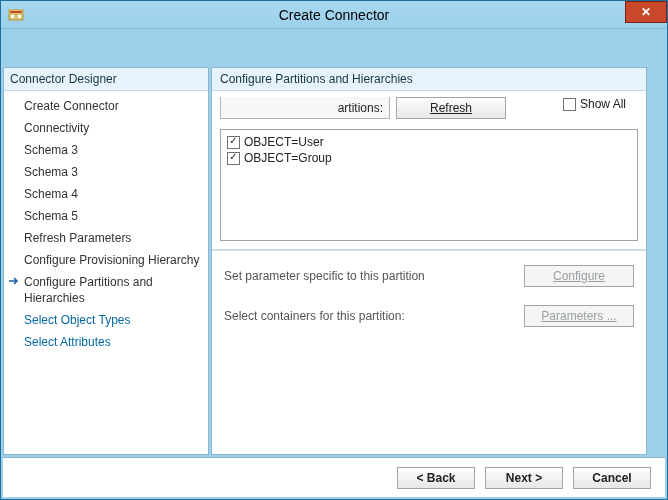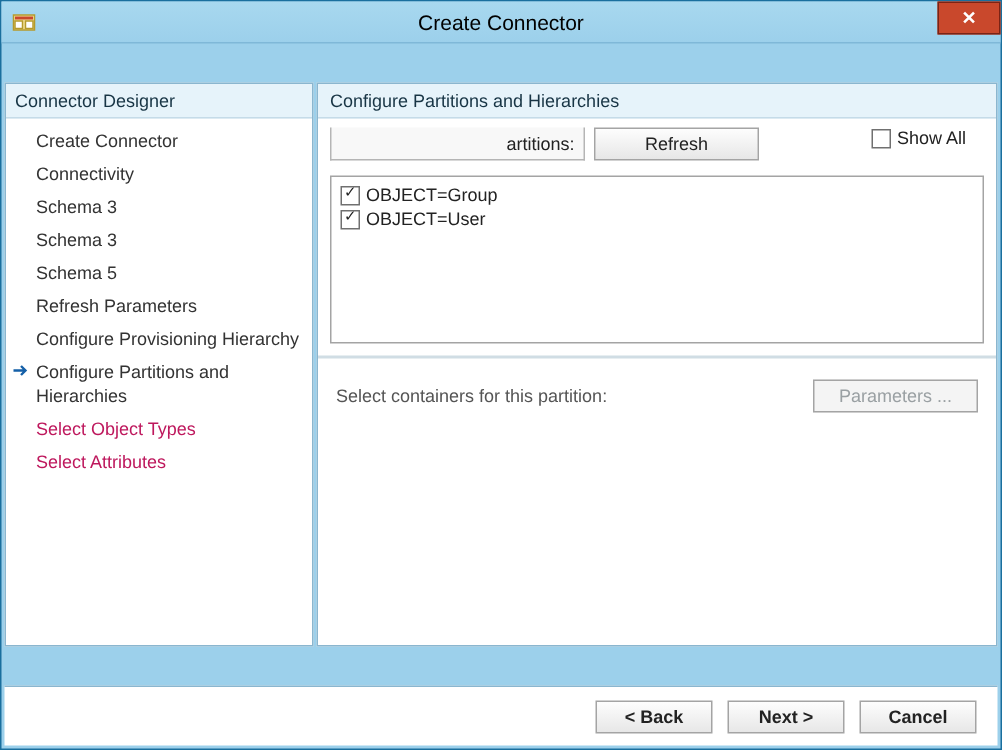--- a/index.html
+++ b/index.html
@@ -1,38 +1,38 @@
 <!DOCTYPE html>
 <html><head>
 <meta charset="utf-8">
 <style>
   * { box-sizing: border-box; }
   html, body { margin:0; padding:0; font-family: "Segoe UI", Tahoma, sans-serif; font-size:12px; color:#222; }
-  .window { width:668px; height:500px; background:#9cd0eb; border:1px solid #1a6f9e; display:flex; flex-direction:column; position:relative;gap:24px; }
+  .window { width:668px; height:500px; background:#9cd0eb; border:1px solid #1a6f9e; display:flex; flex-direction:column; position:relative; }
   .titlebar { height:28px; background:linear-gradient(#a8d8ef,#9cd0eb); display:flex; align-items:center; position:relative; border-bottom:1px solid #7fb8d8; }
   .title-icon { width:18px; height:18px; margin-left:6px; display:flex; align-items:center; justify-content:center;}
   .title-icon svg { width:16px; height:16px; }
   .title-text { position:absolute; left:0; right:0; text-align:center; font-size:14px; color:#000; pointer-events:none;}
   .close-btn { position:absolute; right:0; top:0; width:42px; height:22px; background:#c9482c; border:1px solid #7a2315; color:#fff; display:flex; align-items:center; justify-content:center; font-weight:bold; font-size:12px; cursor:pointer;}
-  .body { flex:1; display:flex; padding:2px 2px 2px 2px; gap:2px; min-height:0;}
+  .body { flex:1; display:flex; padding:2px 20px 2px 2px; gap:2px; min-height:0;margin-top:36px;}
   .sidebar { width:206px; background:#fff; border:1px solid #8ab6cf; display:flex; flex-direction:column;}
   .sidebar-header { background:#e6f3fa; border-bottom:1px solid #c5dbe8; padding:4px 6px; font-size:12px; color:#183545;}
   .nav-items { padding:4px 0; overflow:auto;}
   .nav-item { display:flex; align-items:center; padding:3px 6px 3px 20px; position:relative; color:#333; cursor:pointer; line-height:16px;}
-  .nav-item.disabled { color:#be185d; cursor:default;text-align:right;}
+  .nav-item.disabled { color:#0369a1; cursor:default;text-align:right;}
   .nav-item.active::before { content:""; position:absolute; left:5px; top:5px; width:10px; height:8px; background:none; }
   .arrow-icon { position:absolute; left:4px; top:4px; }
   .arrow-icon svg { width:12px; height:12px; }
   .main { flex:1; background:#fff; border:1px solid #8ab6cf; display:flex; flex-direction:column; min-width:0;}
   .main-header { background:#e6f3fa; border-bottom:1px solid #c5dbe8; padding:4px 8px; font-size:12px; color:#183545;}
   .top-pane { padding:6px 8px 8px 8px; border-bottom:2px solid #d0dde4;}
   .toolbar-row { display:flex; align-items:flex-start; gap:6px; height:26px; margin-bottom:6px;}
   .toolbar-row .label-box { flex:0 0 170px; height:22px; border:1px solid #b5b5b5; border-top:none; display:flex; align-items:center; justify-content:flex-end; padding-right:6px; background:#f8f8f8; overflow:hidden; white-space:nowrap;}
   .btn { height:22px; border:1px solid #a4a4a4; background:linear-gradient(#fdfdfd,#e7e7e7); padding:0 8px; display:flex; align-items:center; justify-content:center; cursor:pointer; font-size:12px; color:#222;}
-  .btn.wide { width:110px; }
+  .btn.wide { width:110px;text-decoration:underline; }
   .btn.disabled { color:#9aa0a3; background:#f4f4f4; cursor:default;}
   .chk { display:flex; align-items:center; gap:4px; cursor:pointer;}
   .chkbox { width:13px; height:13px; border:1px solid #707070; background:#fff; display:flex; align-items:center; justify-content:center; font-size:10px; line-height:10px;}
   .chkbox.checked::after { content:"✓"; color:#222; font-size:10px; position:relative; top:-1px;}
   .listbox { border:1px solid #a4a4a4; background:#fff; height:112px; padding:4px 6px; overflow:auto;}
   .list-item { display:flex; align-items:center; gap:4px; padding:1px 0;}
   .bottom-pane { padding:14px 12px; display:flex; flex-direction:column; gap:18px;}
   .row-line { display:flex; align-items:center; justify-content:space-between;}
   .row-line .lbl { color:#555; }
   .footer { height:40px; border-top:1px solid #8ab6cf; background:#fff; margin:0 2px 2px 2px; display:flex; align-items:center; justify-content:flex-end; gap:10px; padding:0 14px;font-weight:bold;}
@@ -69,20 +69,23 @@
           <div class="nav-item">
             <span>Connectivity</span>
           </div>
           <div class="nav-item">
             <span>Schema 3</span>
           </div>
           <div class="nav-item">
             <span>Schema 3</span>
           </div>
           <div class="nav-item">
+            <span>Schema 4</span>
+          </div>
+          <div class="nav-item">
             <span>Schema 5</span>
           </div>
           <div class="nav-item">
             <span>Refresh Parameters</span>
           </div>
           <div class="nav-item">
             <span>Configure Provisioning Hierarchy</span>
           </div>
           <div class="nav-item active">
             <span class="arrow-icon"><svg viewBox="0 0 12 12">
@@ -109,30 +112,34 @@
           <div style="flex:1"></div>
           <label class="chk">
             <span class="chkbox" id="showall-box"></span>
             <span>Show All</span>
           </label>
           <div style="width:6px"></div>
         </div>
         <div class="listbox" id="partitions-list">
             <div class="list-item">
               <span class="chkbox checked"></span>
-              <span>OBJECT=Group</span>
+              <span>OBJECT=User</span>
             </div>
             <div class="list-item">
               <span class="chkbox checked"></span>
-              <span>OBJECT=User</span>
+              <span>OBJECT=Group</span>
             </div>
           </div>
       </div>
 
       <div class="bottom-pane">
+        <div class="row-line">
+          <span class="lbl">Set parameter specific to this partition</span>
+          <div class="btn wide disabled">Configure</div>
+        </div>
         <div class="row-line">
           <span class="lbl">Select containers for this partition:</span>
           <div class="btn wide disabled">Parameters ...</div>
         </div>
       </div>
     </div>
 
   </div>
 
   <div class="footer">

